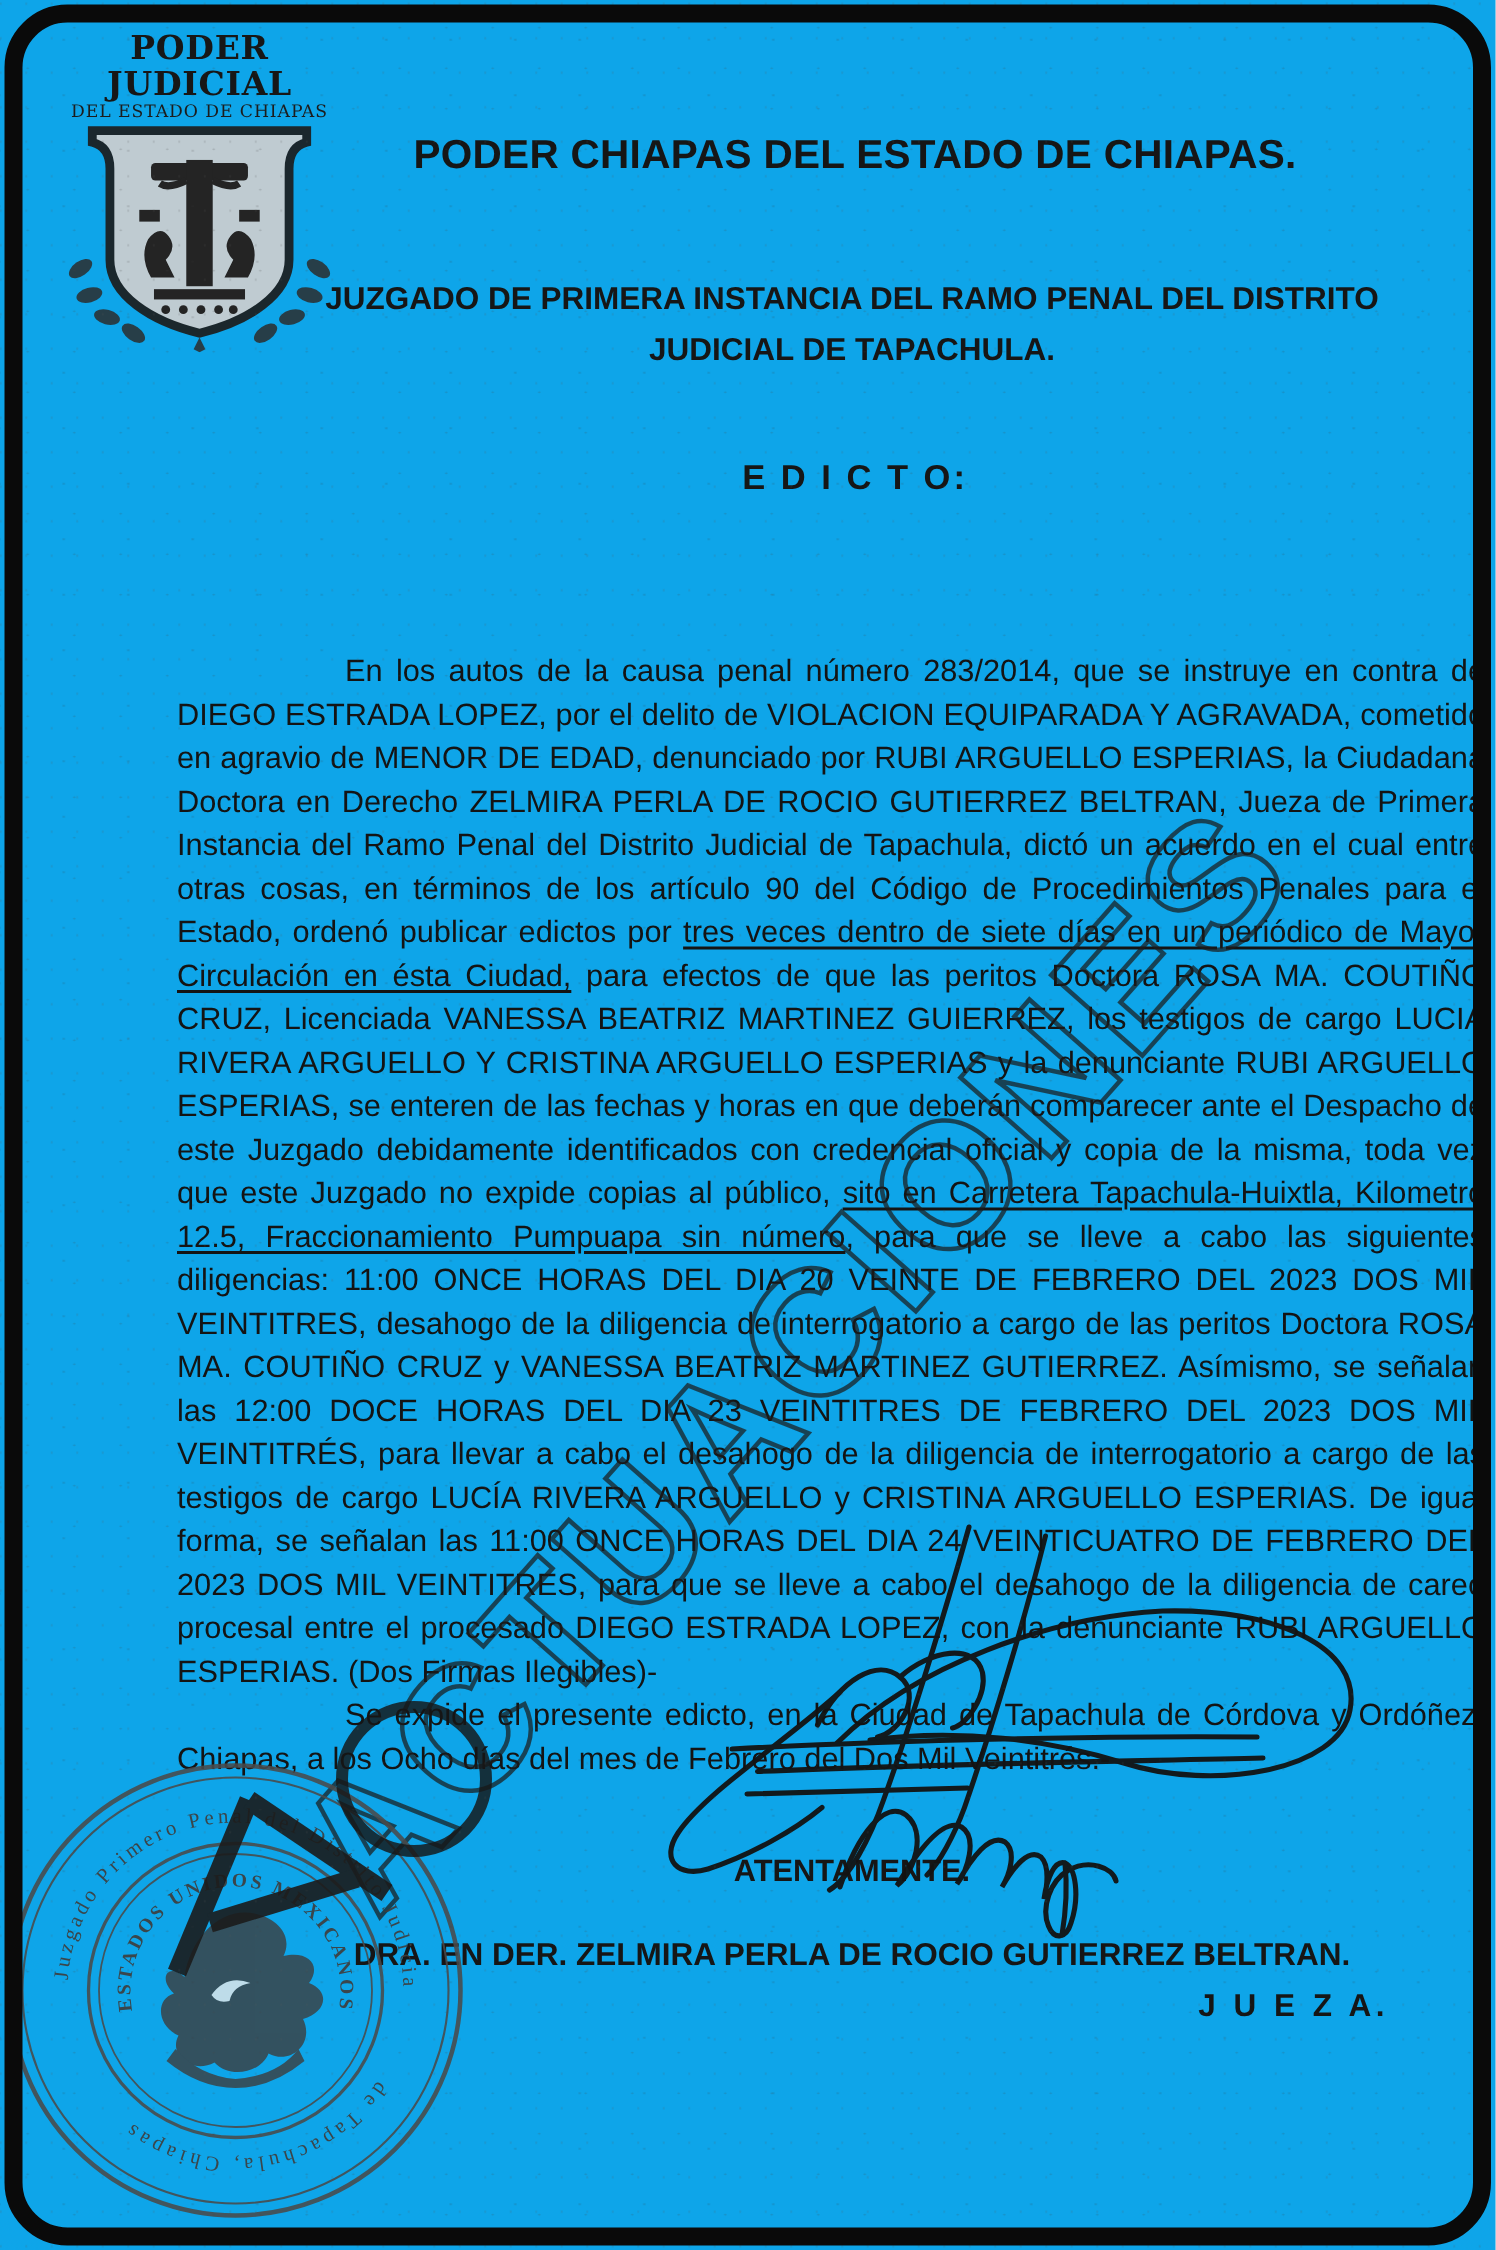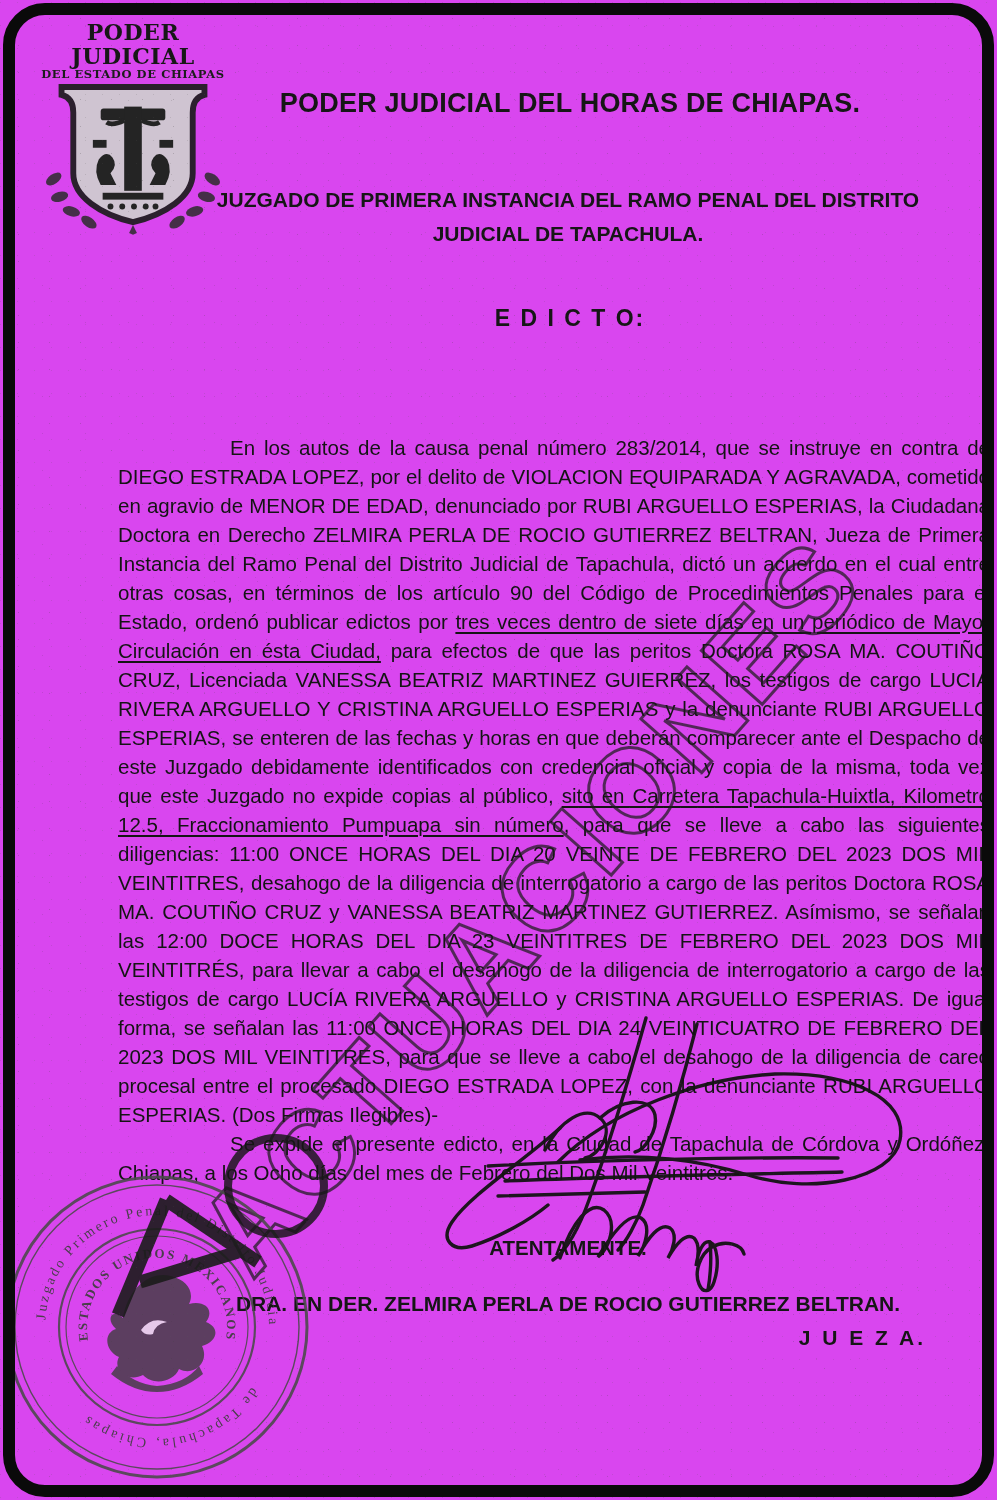--- a/index.html
+++ b/index.html
@@ -1,38 +1,38 @@
 <!DOCTYPE html>
 <html><head>
 <meta charset="utf-8">
 <style>
   html,body{margin:0;padding:0;background:#e8e8e8;}
   .sheet{
     position:relative;width:997px;height:1500px;margin:0 auto;
-    background:#d946ef;overflow:hidden;
+    background:#0ea5e9;overflow:hidden;
     font-family:"Liberation Sans",sans-serif;color:#161616;
   }
   
   .noise{
     position:absolute;inset:0;z-index:30;pointer-events:none;opacity:.45;
     background-image:
       radial-gradient(rgba(70,70,70,.55) .6px, transparent .8px),
       radial-gradient(rgba(90,90,90,.4) .5px, transparent .7px),
       radial-gradient(rgba(60,60,60,.35) .7px, transparent .9px);
     background-size:31px 27px, 17px 23px, 43px 37px;
     background-position:3px 5px, 9px 14px, 21px 8px;
   }
   .frame{
     position:absolute;inset:3px;z-index:40;pointer-events:none;
     border:12px solid #0a0a0a;border-radius:42px;
   }
   
   .logo{position:absolute;left:28px;top:20px;width:210px;text-align:center;z-index:2;}
   .logo-line1{font-family:"DejaVu Serif",serif;font-weight:700;font-size:22px;letter-spacing:.5px;color:#171717;line-height:24px;}
-  .logo-line2{font-family:"DejaVu Serif",serif;font-weight:700;font-size:11.5px;letter-spacing:.6px;color:#1c1c1c;line-height:13px;}
+  .logo-line2{font-family:"DejaVu Serif",serif;font-weight:400;font-size:11.5px;letter-spacing:.6px;color:#1c1c1c;line-height:13px;}
   .logo-shield{margin-top:2px;}
   .doc-title{
     position:absolute;left:240px;top:88px;width:660px;z-index:2;
     text-align:center;font-size:27px;font-weight:700;letter-spacing:.2px;
   }
   .subtitle{position:absolute;left:120px;width:896px;z-index:2;text-align:center;font-size:21px;font-weight:700;}
   .subtitle.l1{top:188px;}
   .subtitle.l2{top:222px;}
   .doc-type{
     position:absolute;left:140px;top:305px;width:860px;z-index:2;
@@ -106,21 +106,21 @@
               <circle cx="84" cy="126" r="3"></circle>
             <circle cx="96" cy="126" r="3"></circle>
               <circle cx="108" cy="126" r="3"></circle>
               <circle cx="118" cy="126" r="3"></circle>
           </g>
         </g>
       </svg>
     </div>
   </div>
 
-  <div class="doc-title">PODER JUDICIAL DEL HORAS DE CHIAPAS.</div>
+  <div class="doc-title">PODER CHIAPAS DEL ESTADO DE CHIAPAS.</div>
   <div class="subtitle l1">JUZGADO DE PRIMERA INSTANCIA DEL RAMO PENAL DEL DISTRITO</div>
   <div class="subtitle l2">JUDICIAL DE TAPACHULA.</div>
   <div class="doc-type">E D I C T O:</div>
 
   <div class="body-text">
     <p><span>En los autos de la causa penal número </span><span class="b">283/2014,</span><span> que se instruye en contra de </span><span class="b">DIEGO ESTRADA LOPEZ,</span><span> por el delito de </span><span class="b">VIOLACION EQUIPARADA Y AGRAVADA,</span><span> cometido en agravio de </span><span class="b">MENOR DE EDAD,</span><span> denunciado por </span><span class="b">RUBI ARGUELLO ESPERIAS,</span><span> la Ciudadana Doctora en Derecho </span><span class="b">ZELMIRA PERLA DE ROCIO GUTIERREZ BELTRAN,</span><span> Jueza de Primera Instancia del Ramo Penal del Distrito Judicial de Tapachula, dictó un acuerdo en el cual entre otras cosas, en términos de los artículo 90 del Código de Procedimientos Penales para el Estado, ordenó publicar edictos por </span><span class="u">tres veces dentro de siete días en un periódico de Mayor Circulación en ésta Ciudad,</span><span> para efectos de que las peritos Doctora </span><span class="b">ROSA MA. COUTIÑO CRUZ,</span><span> Licenciada </span><span class="b">VANESSA BEATRIZ MARTINEZ GUIERREZ,</span><span> los testigos de cargo </span><span class="b">LUCIA RIVERA ARGUELLO Y CRISTINA ARGUELLO ESPERIAS</span><span> y la denunciante </span><span class="b">RUBI ARGUELLO ESPERIAS,</span><span> se enteren de las fechas y horas en que deberán comparecer ante el Despacho de este Juzgado debidamente identificados con credencial oficial y copia de la misma, toda vez que este Juzgado no expide copias al público, </span><span class="u">sito en Carretera Tapachula-Huixtla, Kilometro 12.5, Fraccionamiento Pumpuapa sin número</span><span>, para que se lleve a cabo las siguientes diligencias: </span><span class="b">11:00 ONCE HORAS DEL DIA 20 VEINTE DE FEBRERO DEL 2023 DOS MIL VEINTITRES,</span><span> desahogo de la diligencia de interrogatorio a cargo de las peritos Doctora </span><span class="b">ROSA MA. COUTIÑO CRUZ</span><span> y </span><span class="b">VANESSA BEATRIZ MARTINEZ GUTIERREZ.</span><span> Asímismo, se señalan las </span><span class="b">12:00 DOCE HORAS DEL DIA 23 VEINTITRES DE FEBRERO DEL 2023 DOS MIL VEINTITRÉS,</span><span> para llevar a cabo el desahogo de la diligencia de interrogatorio a cargo de las testigos de cargo </span><span class="b">LUCÍA RIVERA ARGUELLO</span><span> y </span><span class="b">CRISTINA ARGUELLO ESPERIAS.</span><span> De igual forma, se señalan las </span><span class="b">11:00 ONCE HORAS DEL DIA 24 VEINTICUATRO DE FEBRERO DEL 2023 DOS MIL VEINTITRES,</span><span> para que se lleve a cabo el desahogo de la diligencia de careo procesal entre el procesado </span><span class="b">DIEGO ESTRADA LOPEZ, con la denunciante RUBI ARGUELLO ESPERIAS.</span><span> (Dos Firmas Ilegibles)-</span></p>
     <p><span>Se expide el presente edicto, en la Ciudad de Tapachula de Córdova y Ordóñez, Chiapas, a los Ocho días del mes de Febrero del Dos Mil Veintitrés.-</span></p>
   </div>
 
   <div class="watermark">ACTUACIONES</div>

